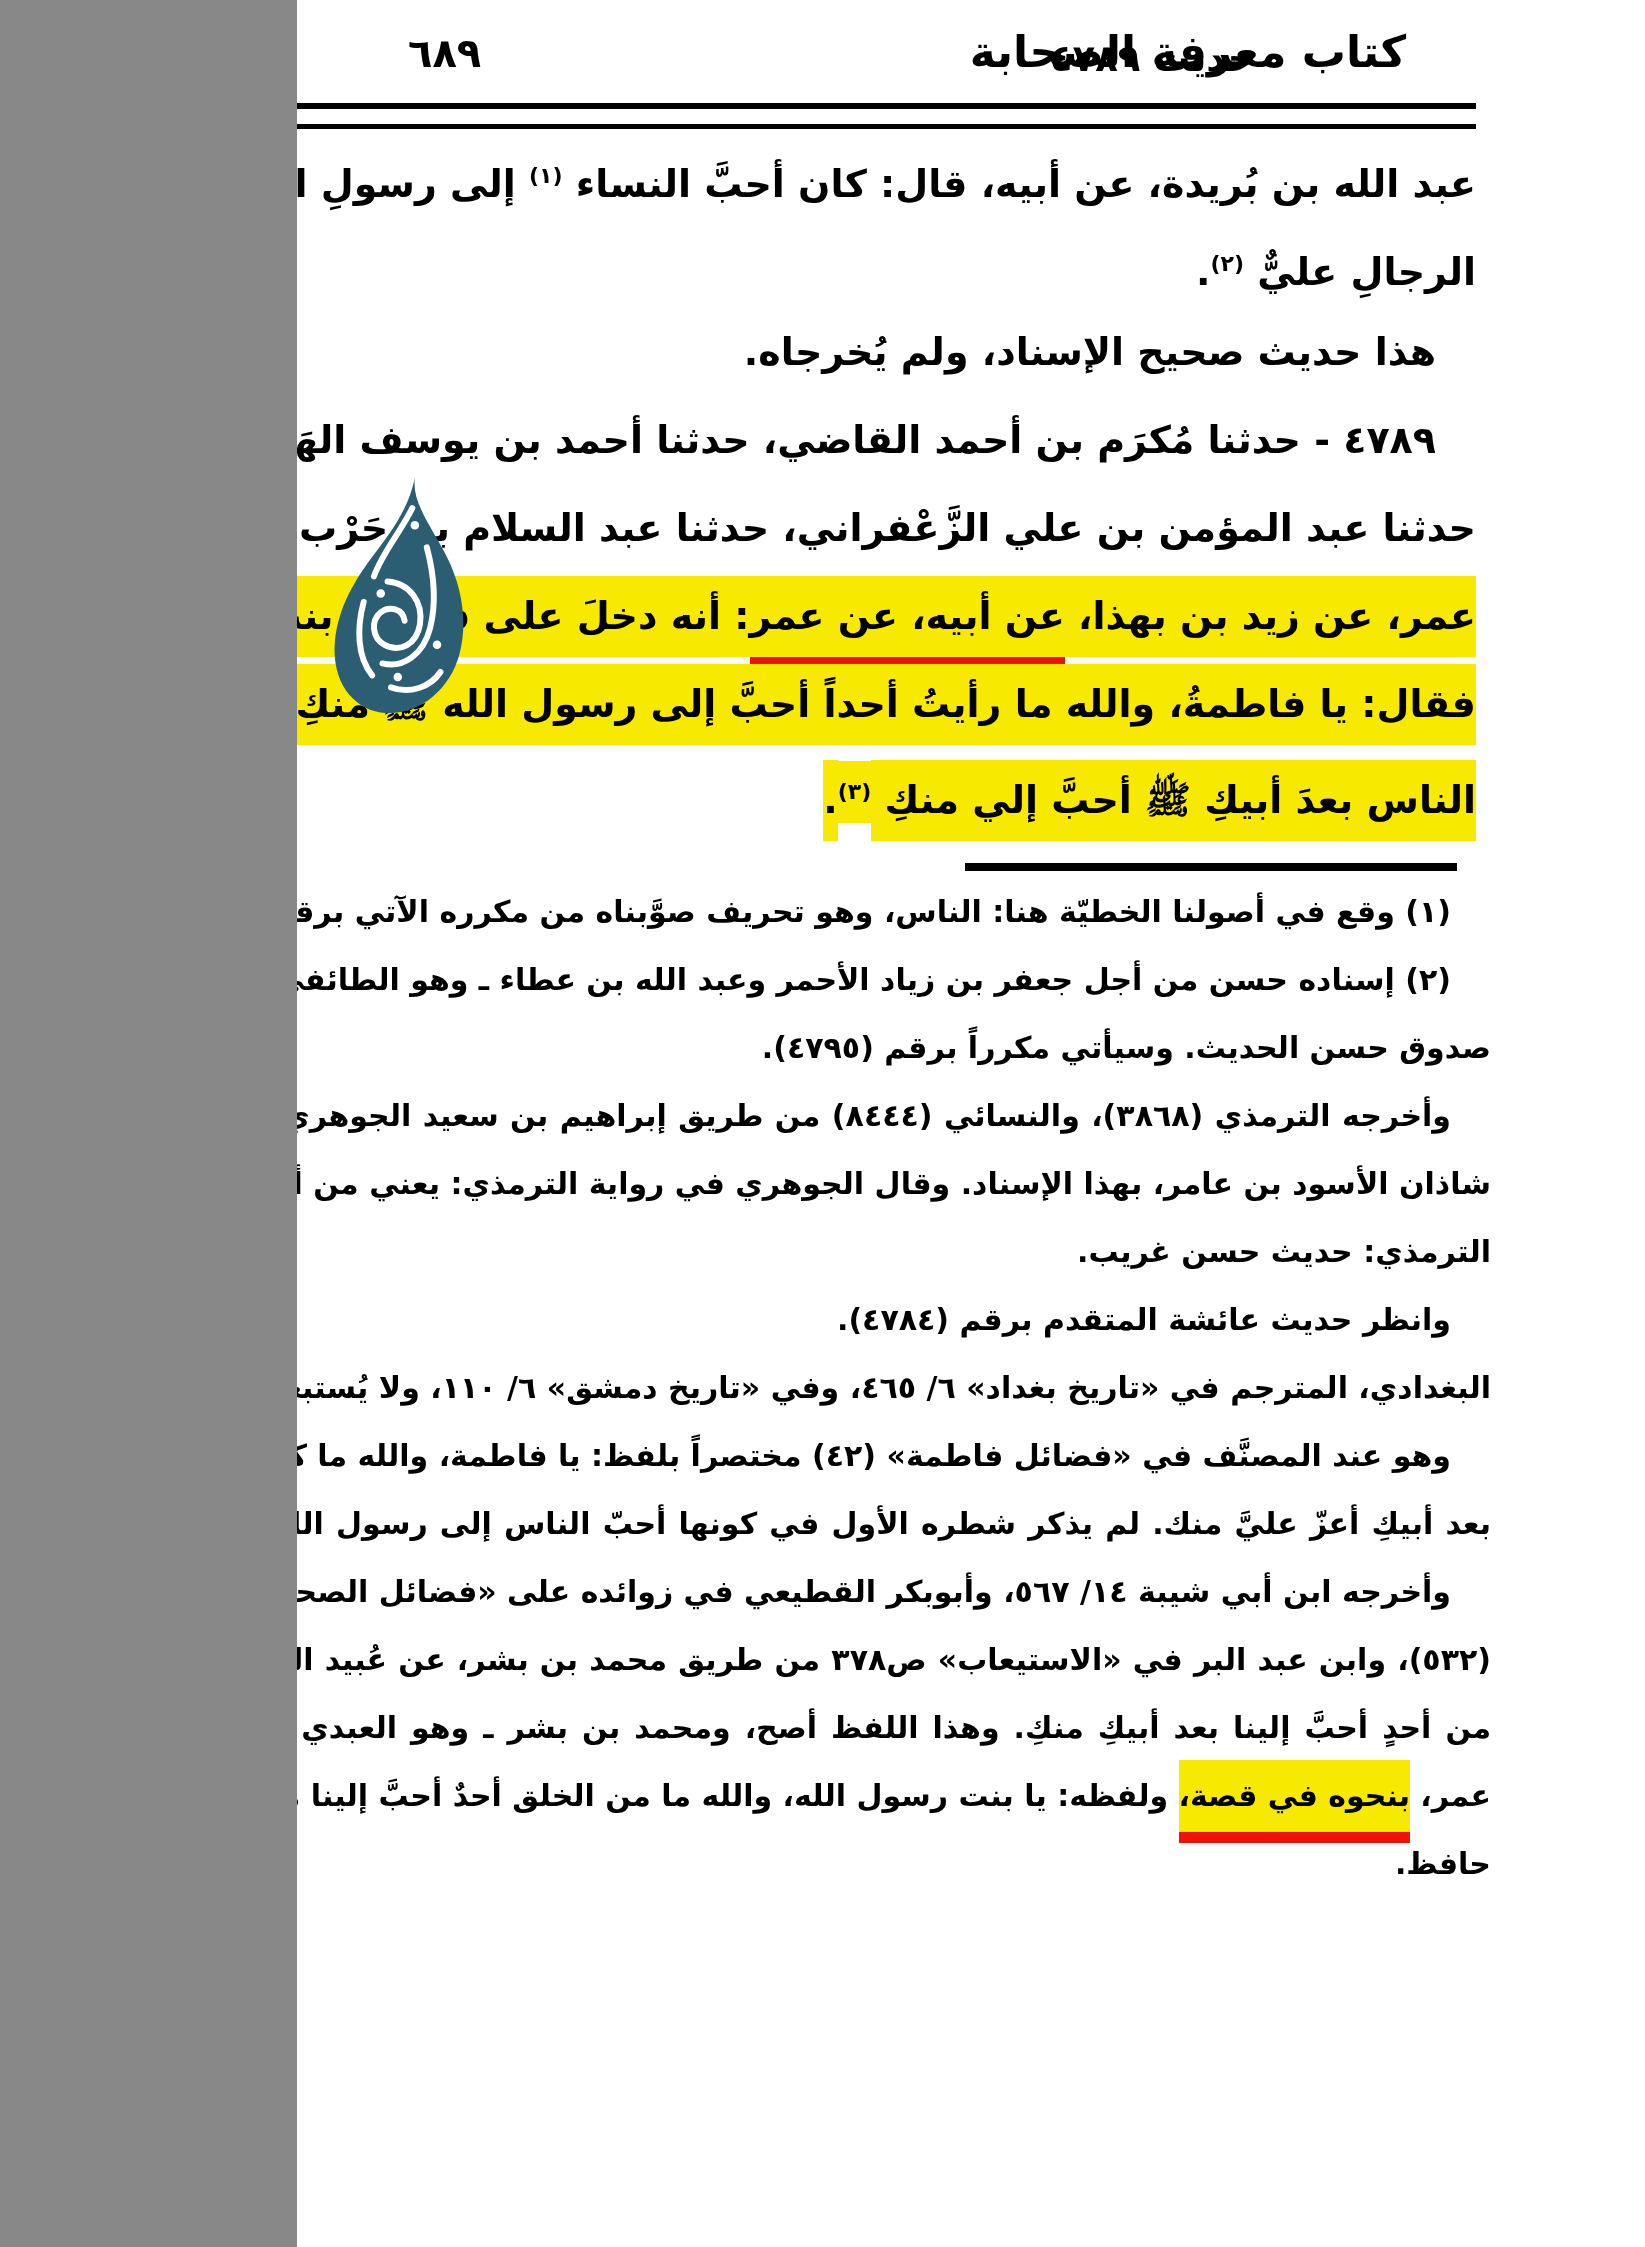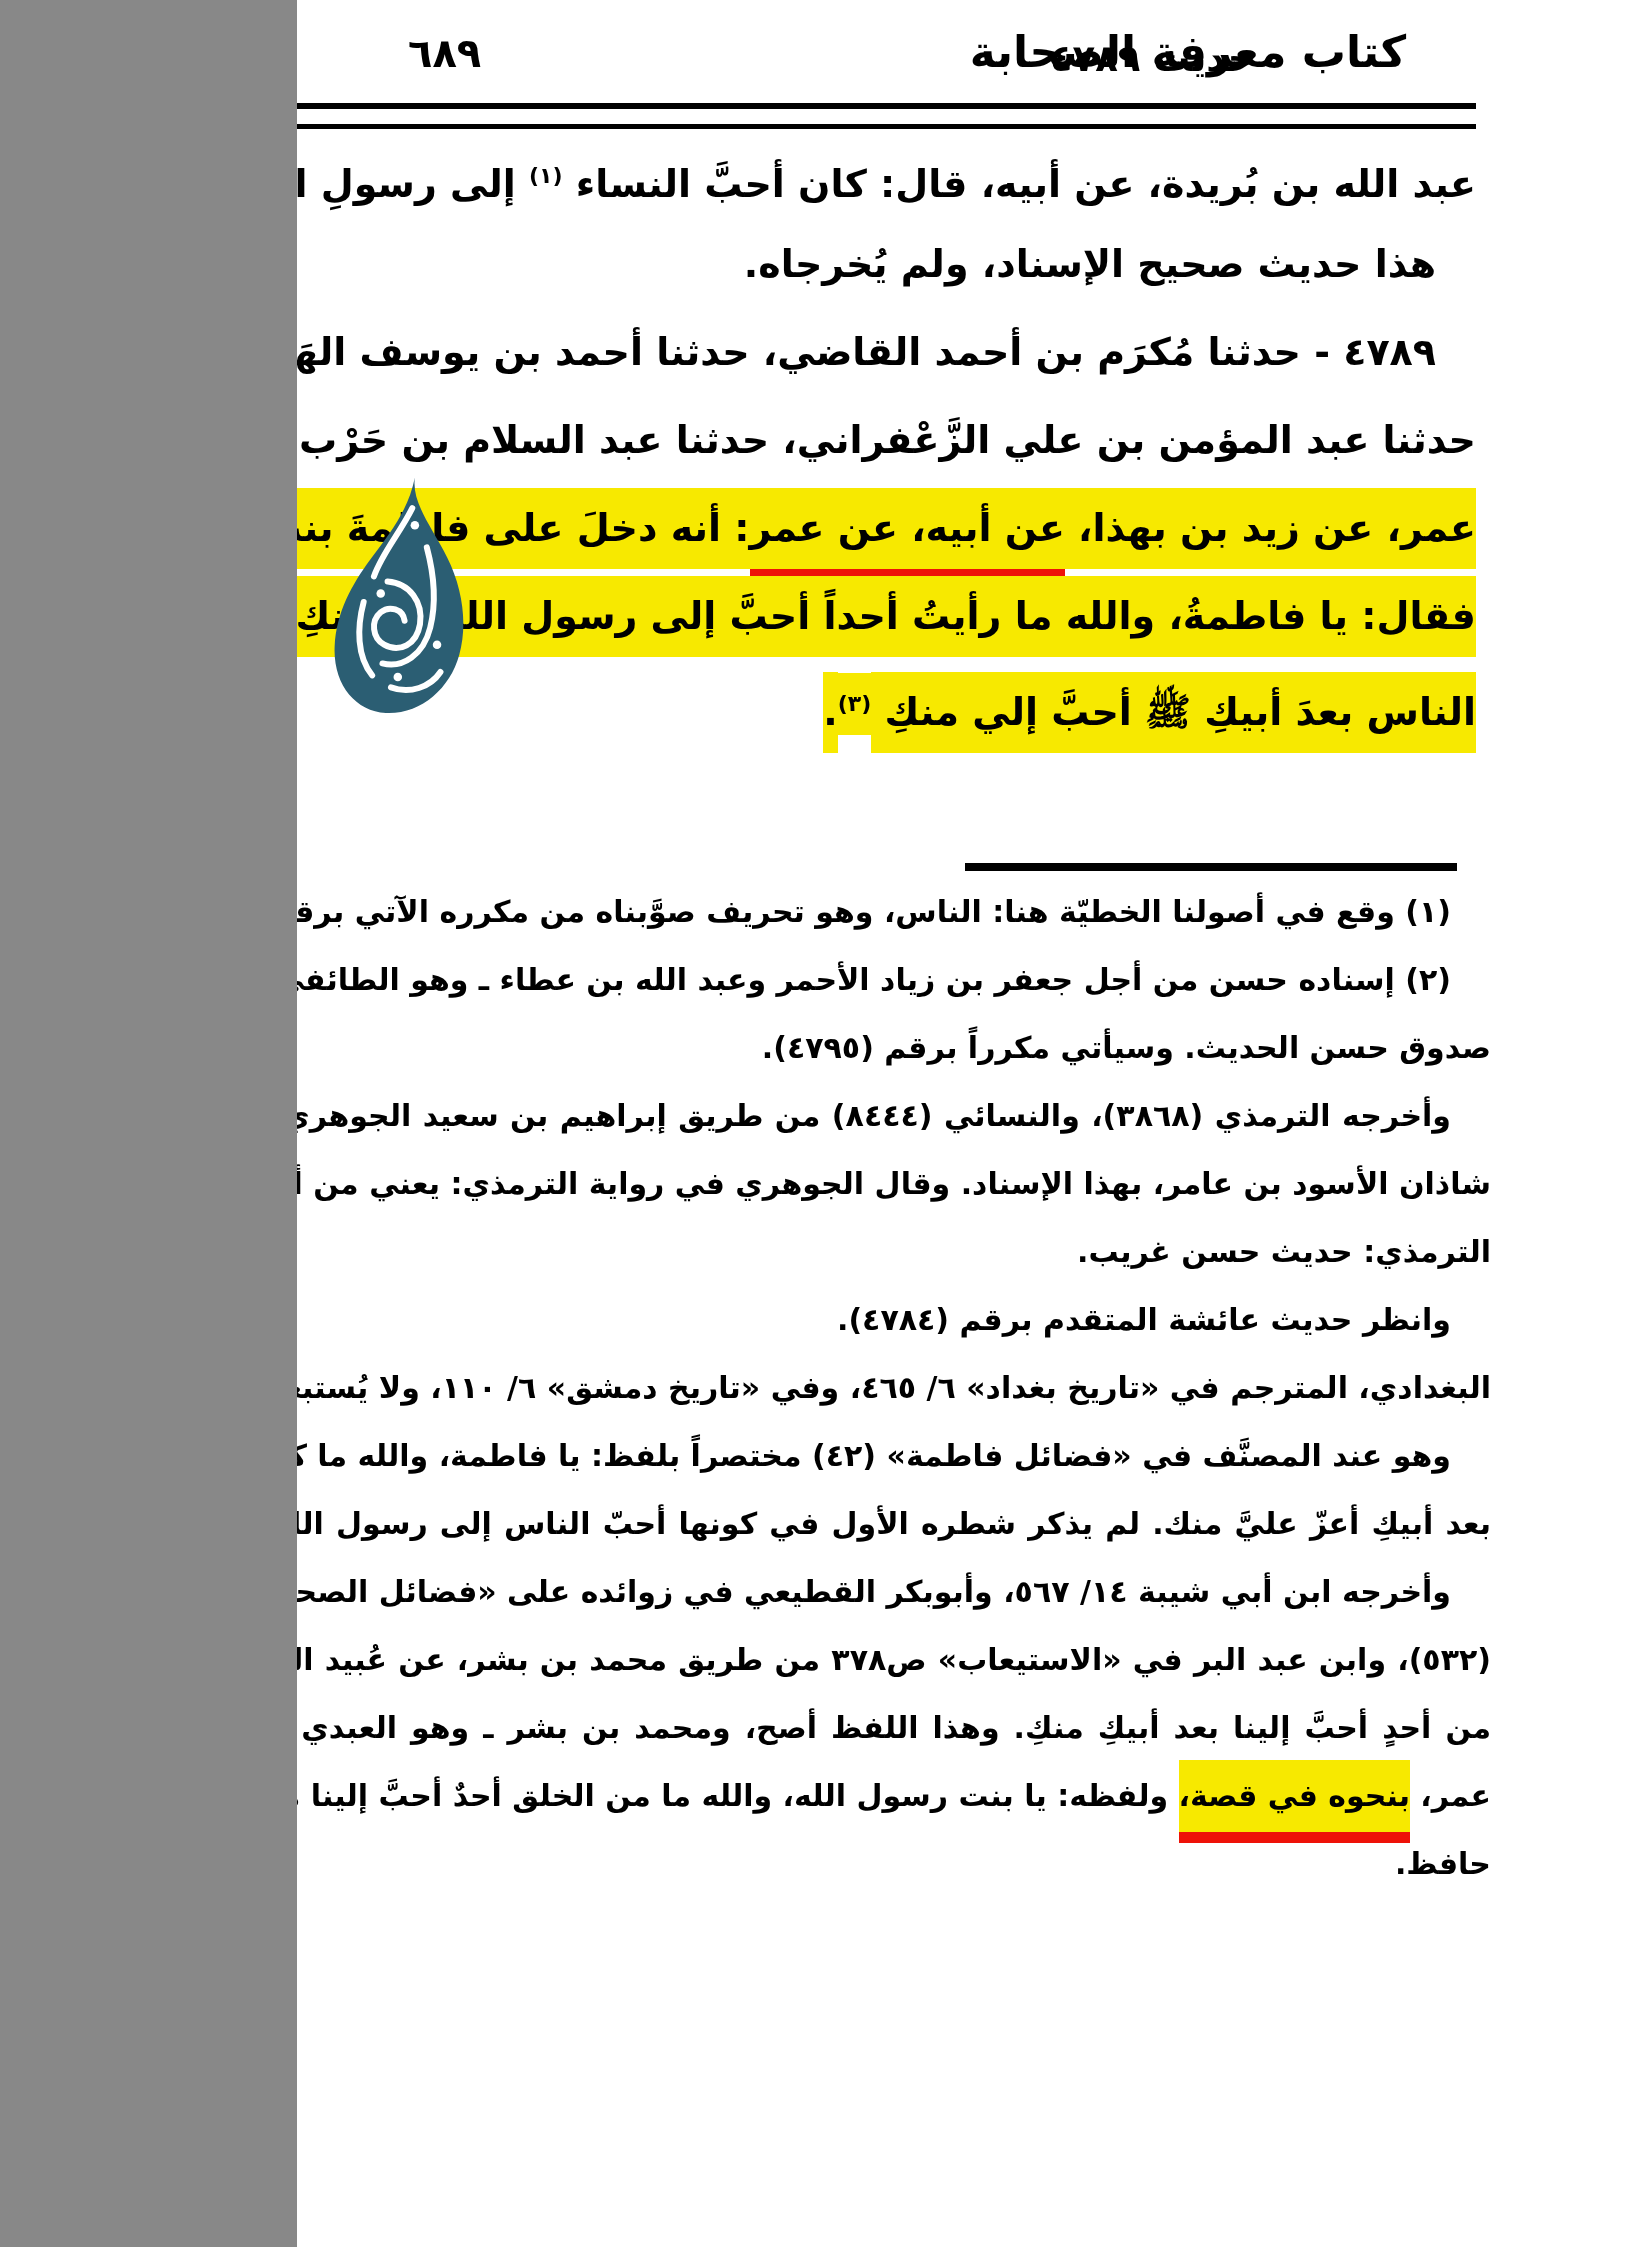--- a/index.html
+++ b/index.html
@@ -76,20 +76,21 @@
         <circle cx="98" cy="60" r="5"></circle>
         <circle cx="58" cy="140" r="5"></circle>
         <circle cx="124" cy="200" r="5"></circle>
         <circle cx="78" cy="238" r="5"></circle>
       </g>
     </svg>
   </div>
 
   <main class="body-txt" id="body-lines">
       <div class="line j"><span class="seg">عبد الله بن بُريدة، عن أبيه، قال: كان أحبَّ النساء </span><span class="seg sup">(١)</span><span class="seg"> إلى رسولِ الله ﷺ فاطمةُ، ومن</span></div>
+      <div class="line"><span class="seg">الرجالِ عليٌّ </span><span class="seg sup">(٢)</span><span class="seg">.</span></div>
       <div class="line ind"><span class="seg">هذا حديث صحيح الإسناد، ولم يُخرجاه.</span></div>
       <div class="line ind"><span class="seg">٤٧٨٩ - حدثنا مُكرَم بن أحمد القاضي، حدثنا أحمد بن يوسف الهَمَذاني،</span></div>
       <div class="line j"><span class="seg">حدثنا عبد المؤمن بن علي الزَّعْفراني، حدثنا عبد السلام بن حَرْب، </span><span class="seg hl">عن عُبيد الله بن</span></div>
       <div class="line j"><span class="seg hl">عمر، عن زيد بن بهذا، </span><span class="seg hl ul">عن أبيه، عن عمر</span><span class="seg hl">: أنه دخلَ على فاطمةَ بنتِ رسولِ الله ﷺ،</span></div>
       <div class="line j"><span class="seg hl">فقال: يا فاطمةُ، والله ما رأيتُ أحداً أحبَّ إلى رسول الله ﷺ منكِ، والله ما كان أحدٌ من</span></div>
       <div class="line"><span class="seg hl">الناس بعدَ أبيكِ ﷺ أحبَّ إلي منكِ </span><span class="seg hl sup">(٣)</span><span class="seg hl">.</span></div>
     </main>
 
   <div class="fn-sep"></div>
 

